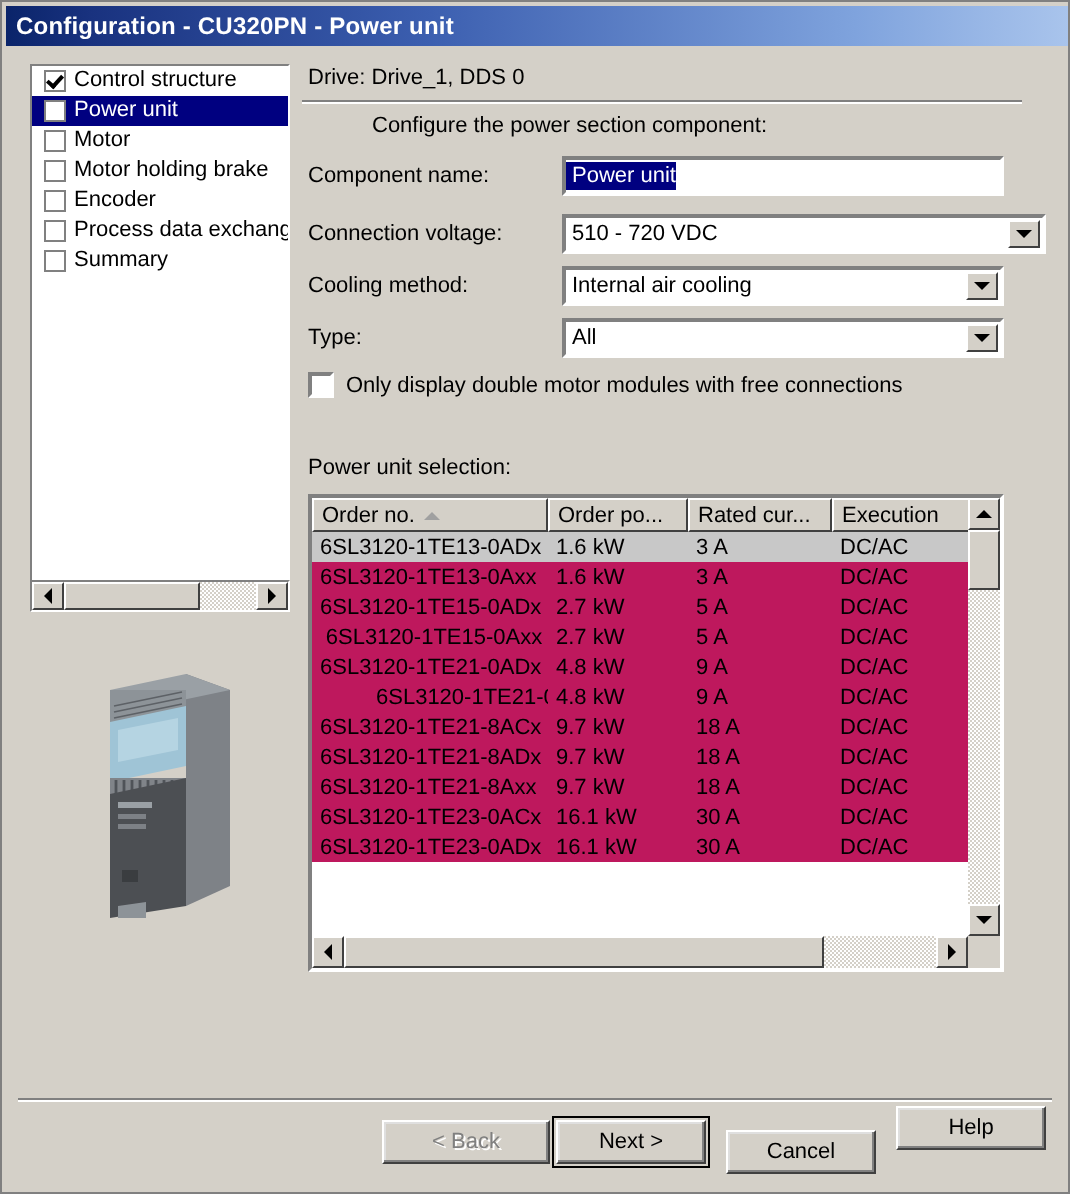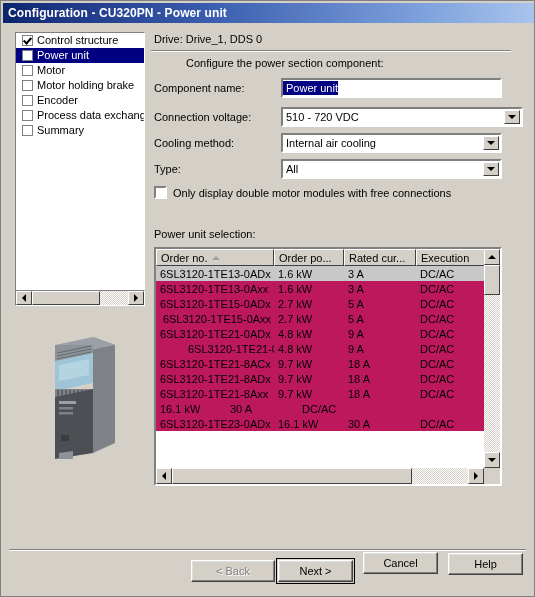--- a/index.html
+++ b/index.html
@@ -585,20 +585,21 @@
           <div class="tcell" style="width: 72px;">18 A</div>
           <div class="tcell" style="width: 70px;">DC/AC</div>
         </div>
         <div class="trow">
           <div class="tcell" style="width: 118px;">6SL3120-1TE21-8Axx</div>
           <div class="tcell" style="width: 70px;">9.7 kW</div>
           <div class="tcell" style="width: 72px;">18 A</div>
           <div class="tcell" style="width: 70px;">DC/AC</div>
         </div>
         <div class="trow">
+          <div class="tcell" style="width: 118px;">6SL3120-1TE23-0ACx</div>
           <div class="tcell" style="width: 70px;">16.1 kW</div>
           <div class="tcell" style="width: 72px;">30 A</div>
           <div class="tcell" style="width: 70px;">DC/AC</div>
         </div>
         <div class="trow">
           <div class="tcell" style="width: 118px;">6SL3120-1TE23-0ADx</div>
           <div class="tcell" style="width: 70px;">16.1 kW</div>
           <div class="tcell" style="width: 72px;">30 A</div>
           <div class="tcell" style="width: 70px;">DC/AC</div>
         </div>
@@ -627,16 +628,16 @@
         <span class="arrow arrow-right"></span>
       </div>
     </div>
     <div id="tbl-corner"></div>
   </div>
 
   <div id="btn-sep"></div>
 
   <div class="dlg-btn disabled" style="left:190px; top:559px; width:84px;">&lt; Back</div>
   <div class="dlg-btn default" style="left:277px; top:559px; width:75px;">Next &gt;</div>
-  <div class="dlg-btn" style="left:362px; top:551px; width:75px;">Cancel</div>
+  <div class="dlg-btn" style="left:362px; top:564px; width:75px;">Cancel</div>
   <div class="dlg-btn" style="left:447px; top:552px; width:75px;">Help</div>
 
 </div>
 
 </body></html>

